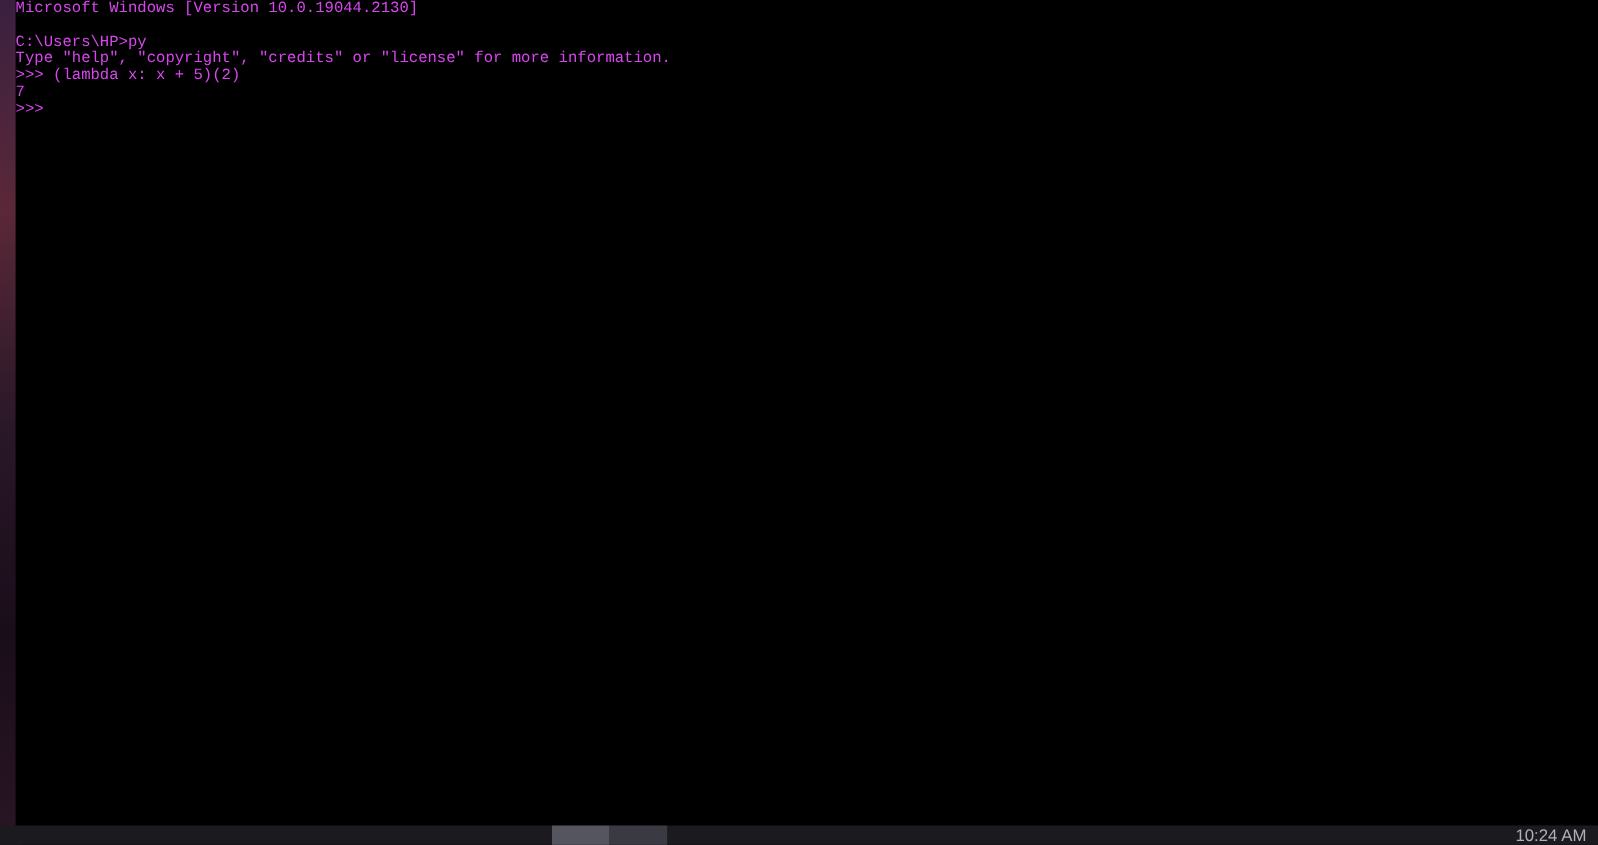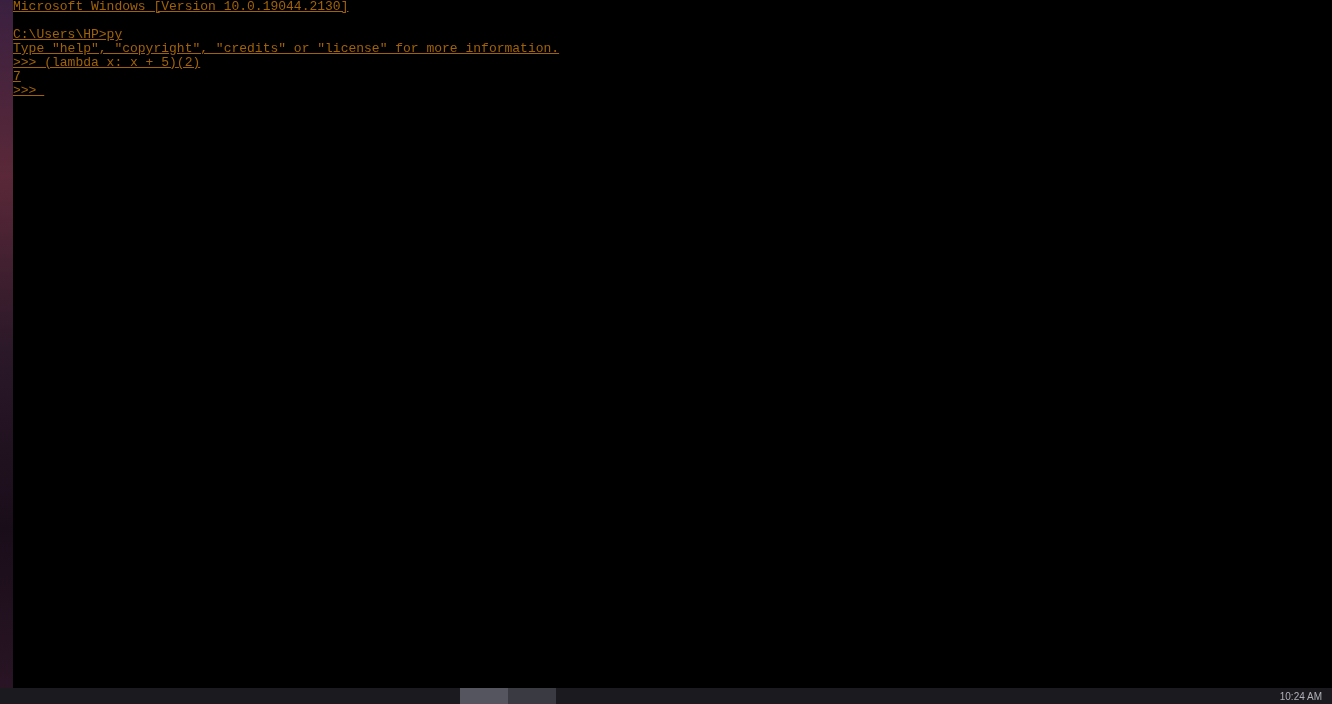--- a/index.html
+++ b/index.html
@@ -43,24 +43,23 @@
     .terminal {
       position: absolute;
       left: 13px;
       top: 0;
       right: 0;
       bottom: 16px;
       background: #000000;
       font-family: Consolas, 'Courier New', monospace;
       font-size: 13px;
       line-height: 14px;
-      color: #a16207;
+      color: #d946ef;
       padding: 0;
       overflow: hidden;
-      text-decoration: underline;
     }
     .terminal-line {
       white-space: pre;
       height: 14px;
     }
     .taskbar {
       position: absolute;
       left: 0;
       bottom: 0;
       width: 100%;
@@ -82,21 +81,21 @@
     .taskbar-icon.active {
       background: #555560;
     }
     .taskbar-icon.dim {
       background: #3a3a42;
     }
     .taskbar-right {
       position: absolute;
       right: 8px;
       color: #b0b0b8;
-      font-size: 10px;
+      font-size: 14px;
       display: flex;
       align-items: center;
       gap: 6px;
     }
     .taskbar-right-item {
       padding: 0 2px;
     }
   </style>
 </head>
 <body>

